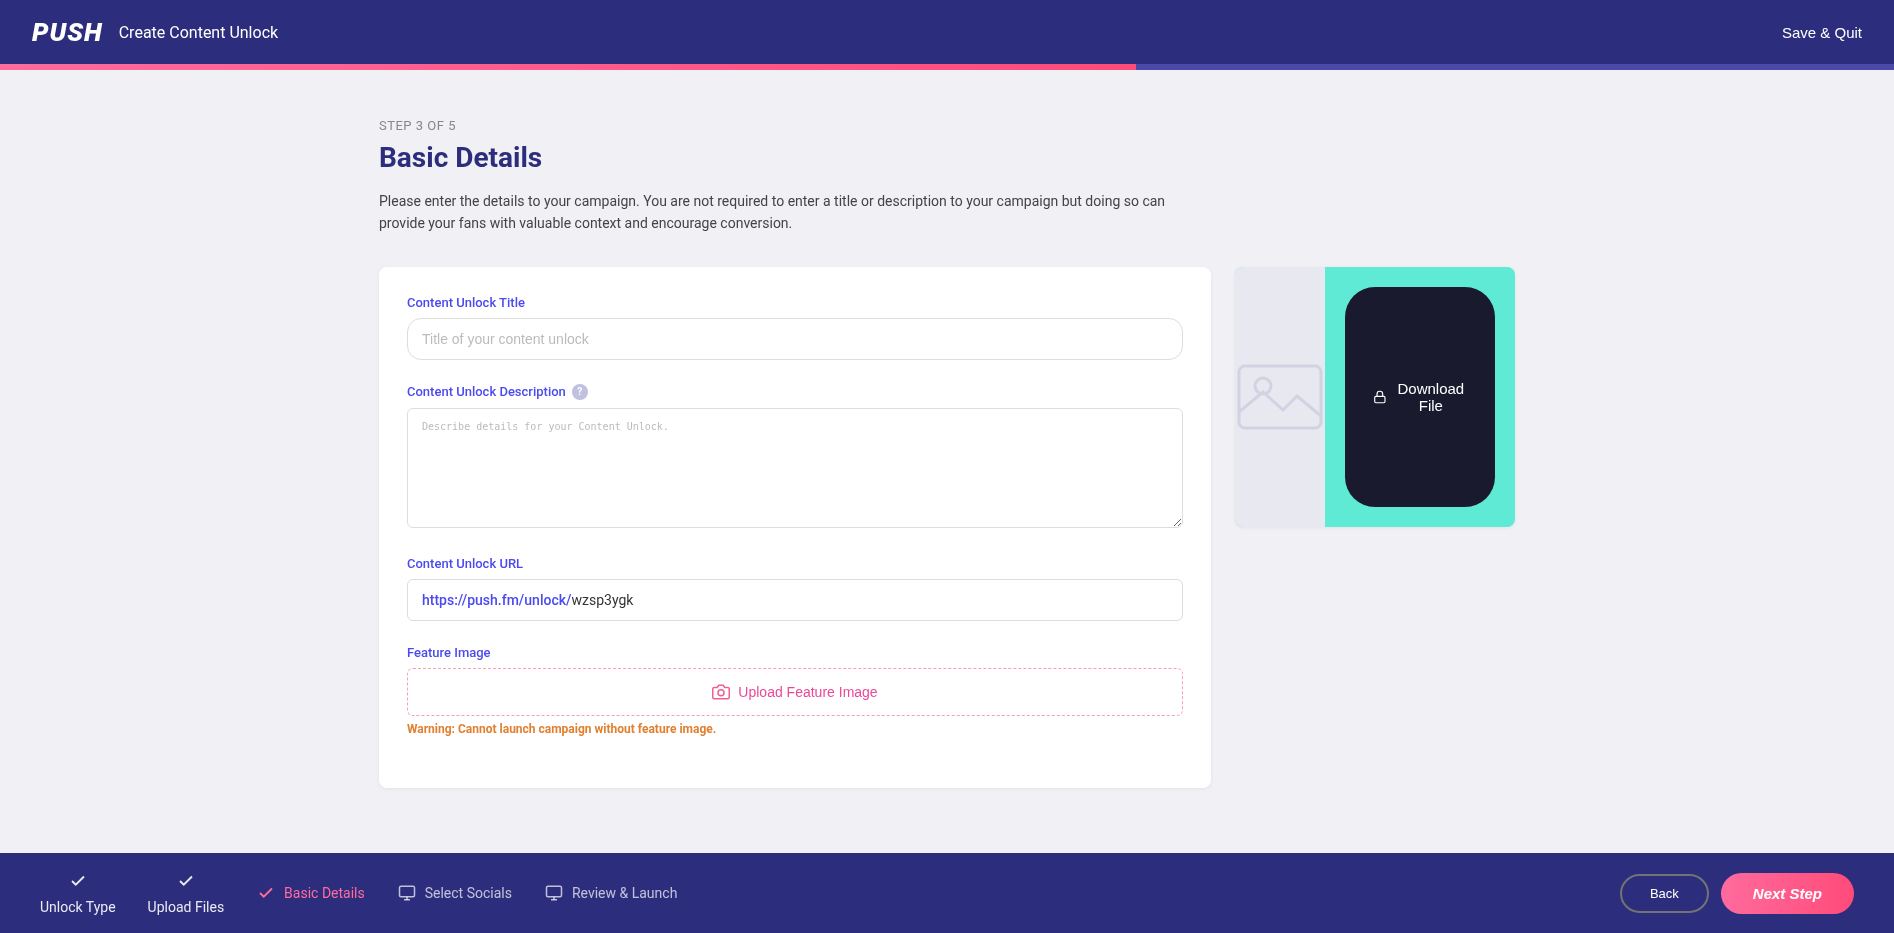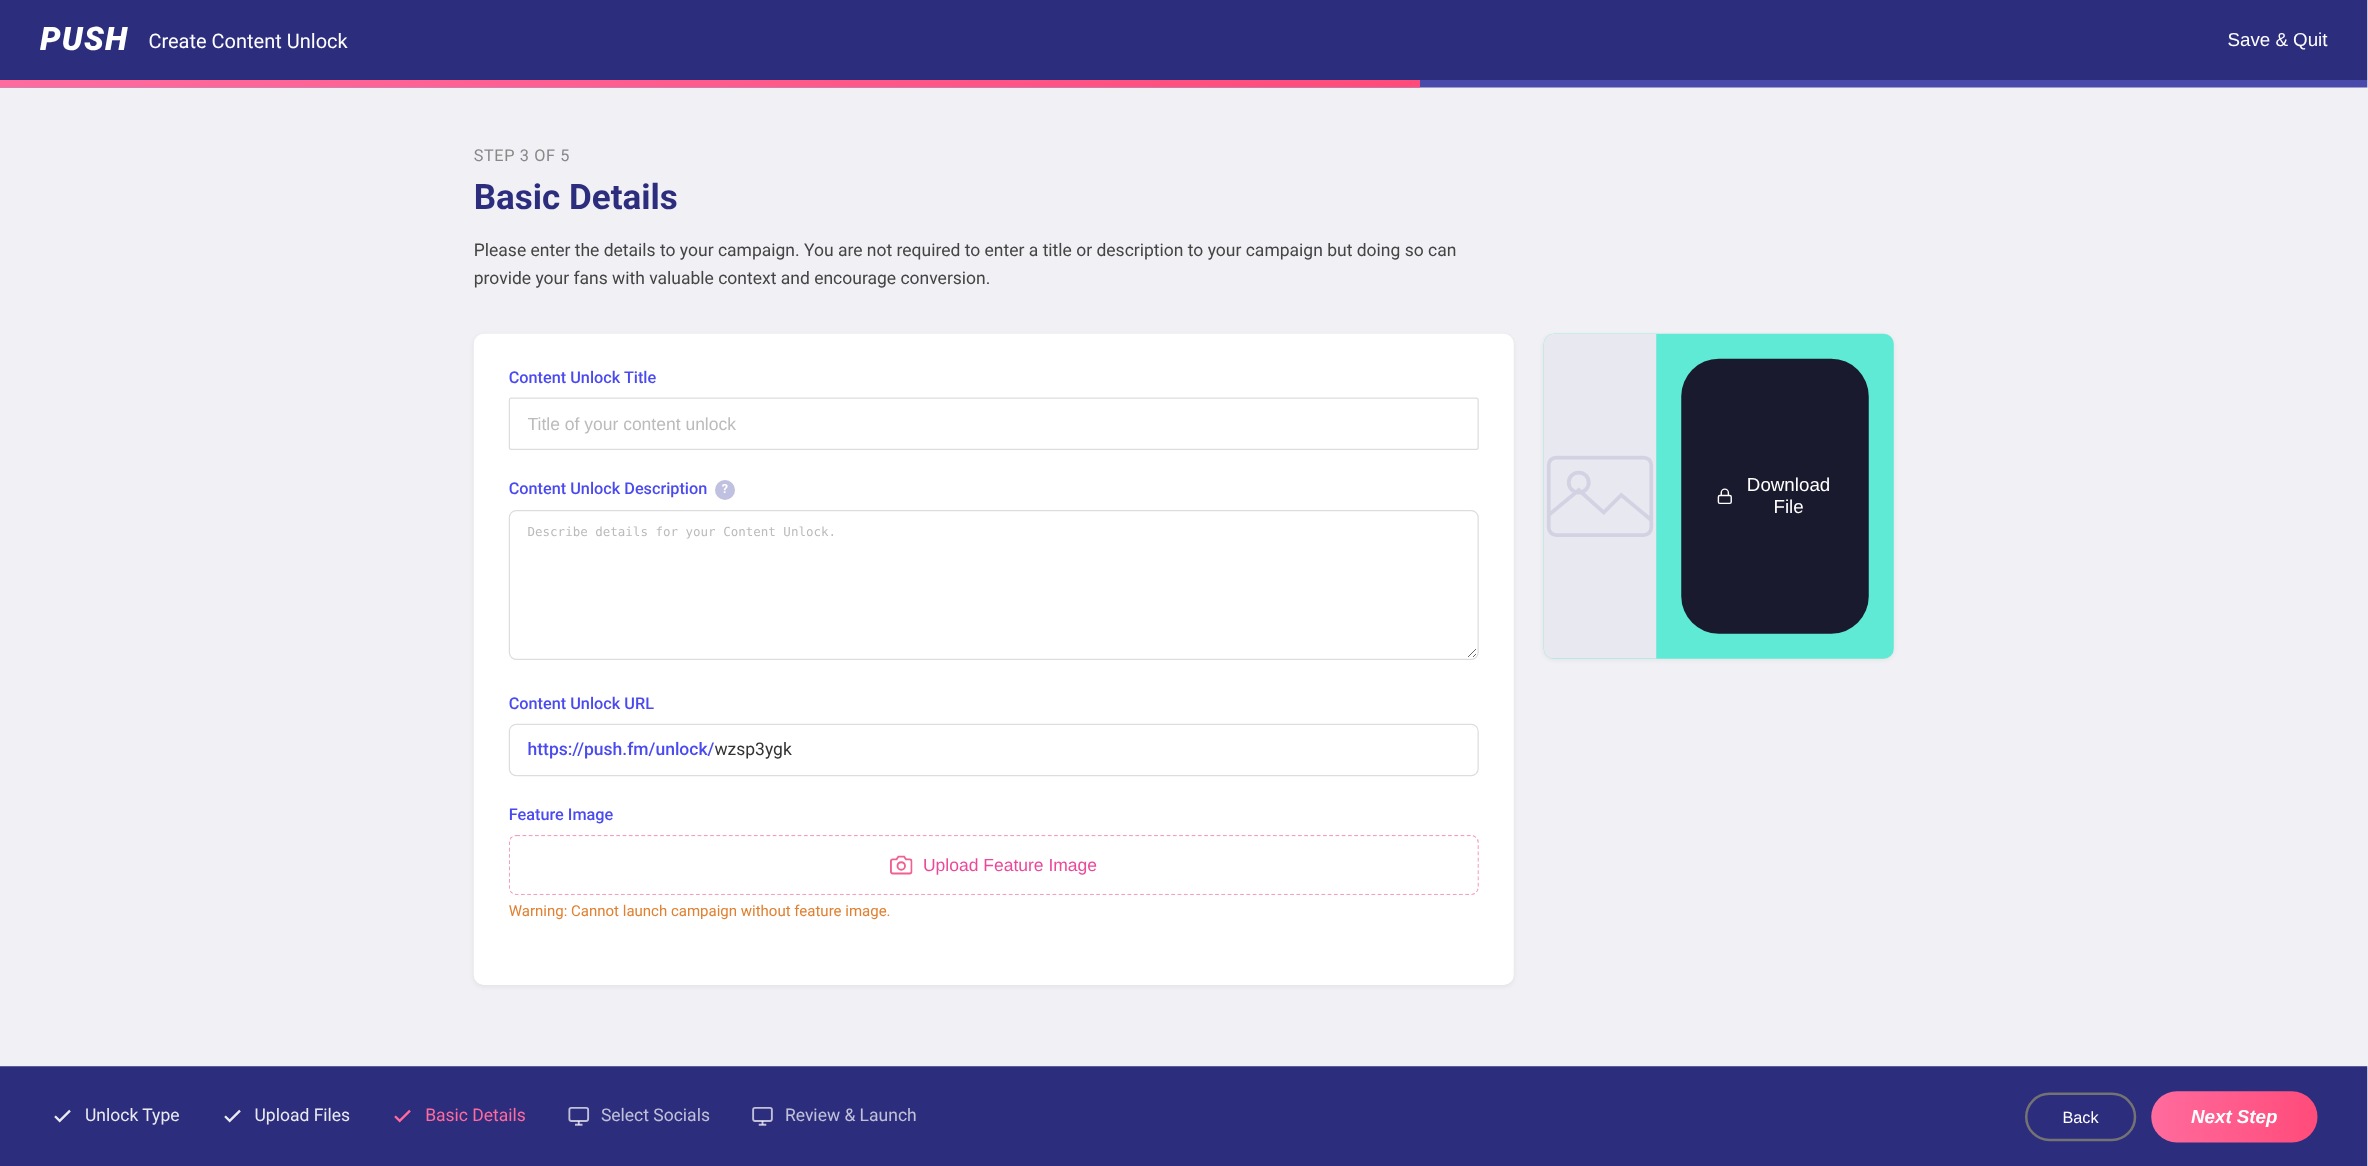--- a/index.html
+++ b/index.html
@@ -124,21 +124,21 @@
       background: #c0c0e0;
       color: white;
       font-size: 10px;
       font-weight: 700;
       cursor: pointer;
     }
 
     .text-input {
       width: 100%;
       border: 1px solid #ddd;
-      border-radius: 2px;
+      border-radius: 14px;
       padding: 12px 14px;
       font-size: 14px;
       color: #333;
       outline: none;
     }
     .text-input::placeholder {
       color: #bbb;
     }
 
     .textarea-input {
@@ -178,21 +178,21 @@
       font-weight: 500;
       cursor: pointer;
     }
 
     .warning-text {
       font-size: 12px;
       color: #e08030;
       margin-top: 6px;
     }
     .warning-text span {
-      font-weight: 400;
+      font-weight: 700;
     }
 
     
     .preview-card {
       background: #5eead4;
       border-radius: 8px;
       width: 280px;
       flex-shrink: 0;
       box-shadow: 0 1px 4px rgba(0,0,0,0.06);
       overflow: hidden;
@@ -254,20 +254,21 @@
       gap: 8px;
       color: rgba(255,255,255,0.7);
       font-size: 14px;
       cursor: pointer;
     }
     .step-nav-item.active {
       color: #ff6b9d;
     }
     .step-nav-item.completed {
       color: rgba(255,255,255,0.9);
+      flex-direction: column;
     }
 
     .step-icon {
       width: 20px;
       height: 20px;
       display: flex;
       align-items: center;
       justify-content: center;
     }
 

